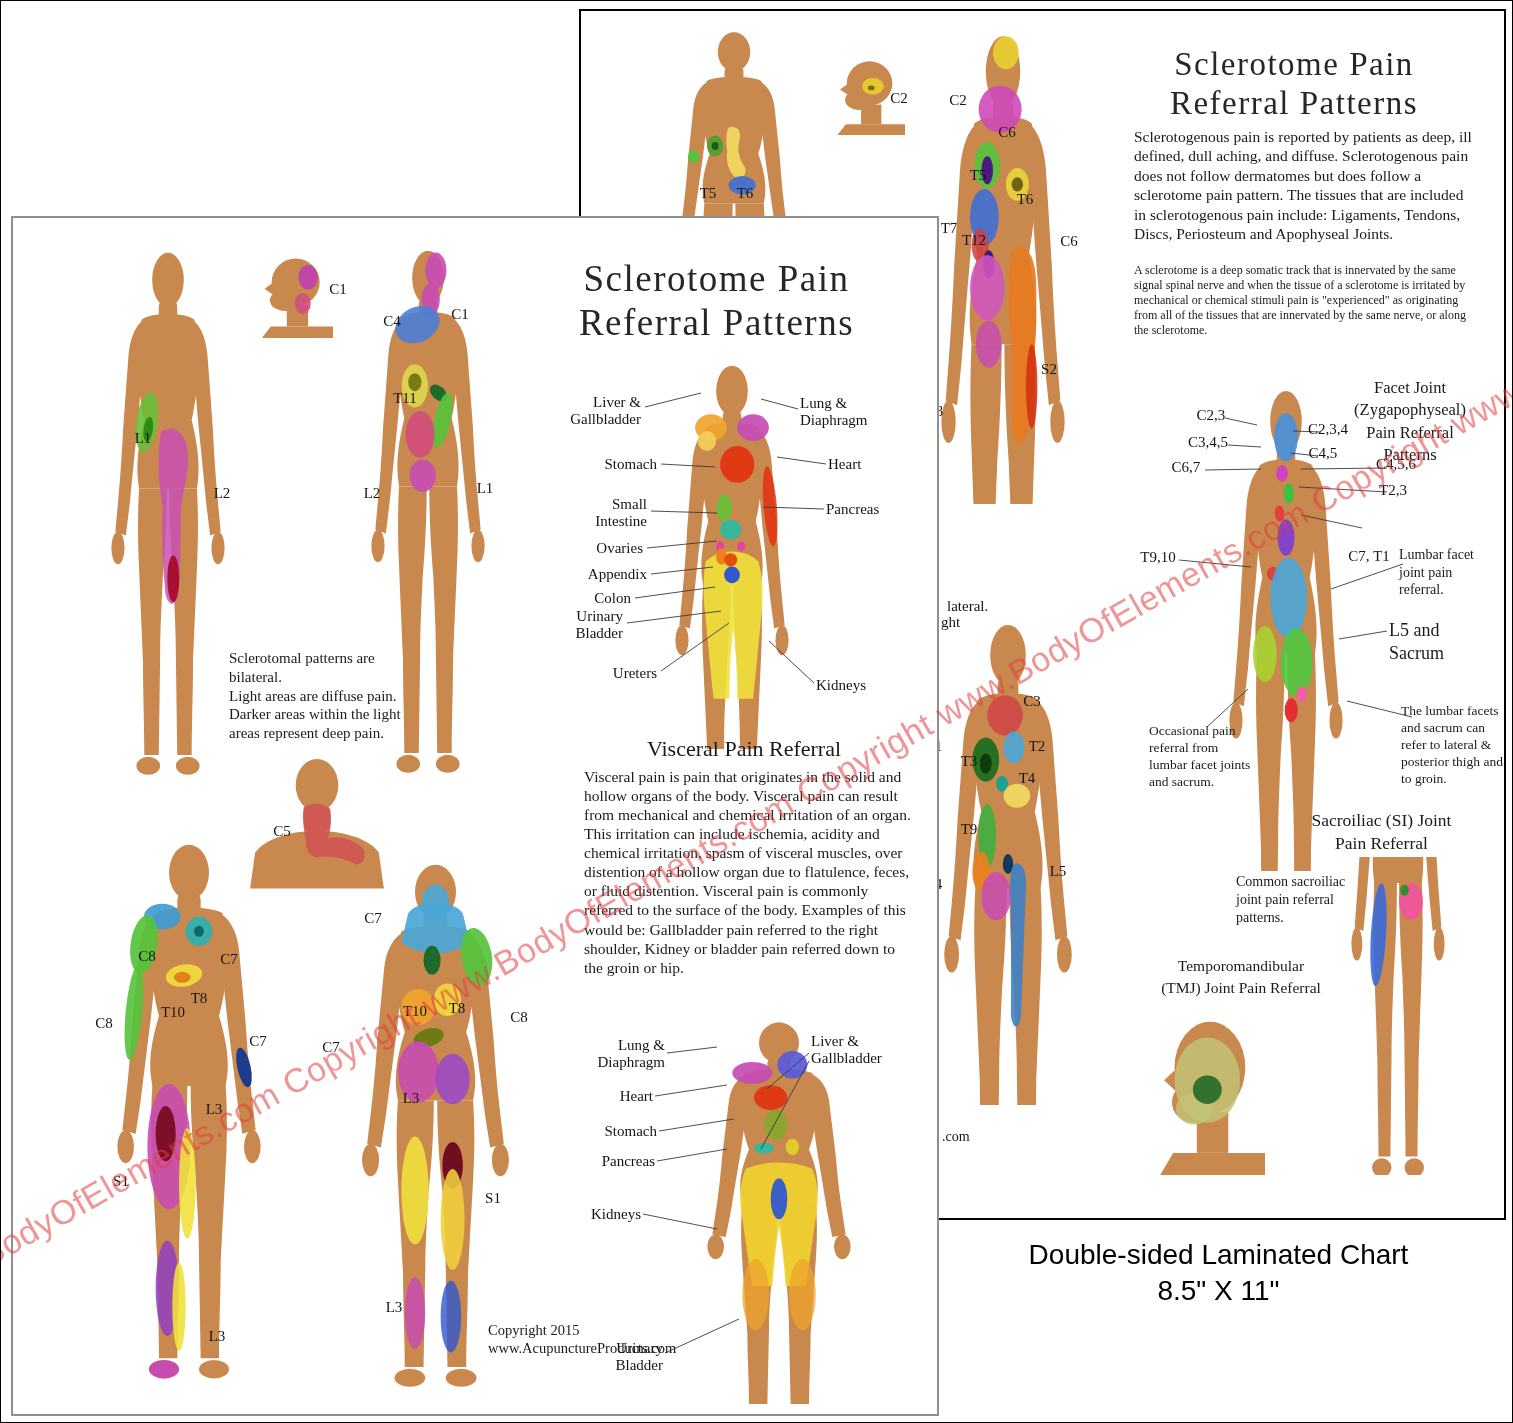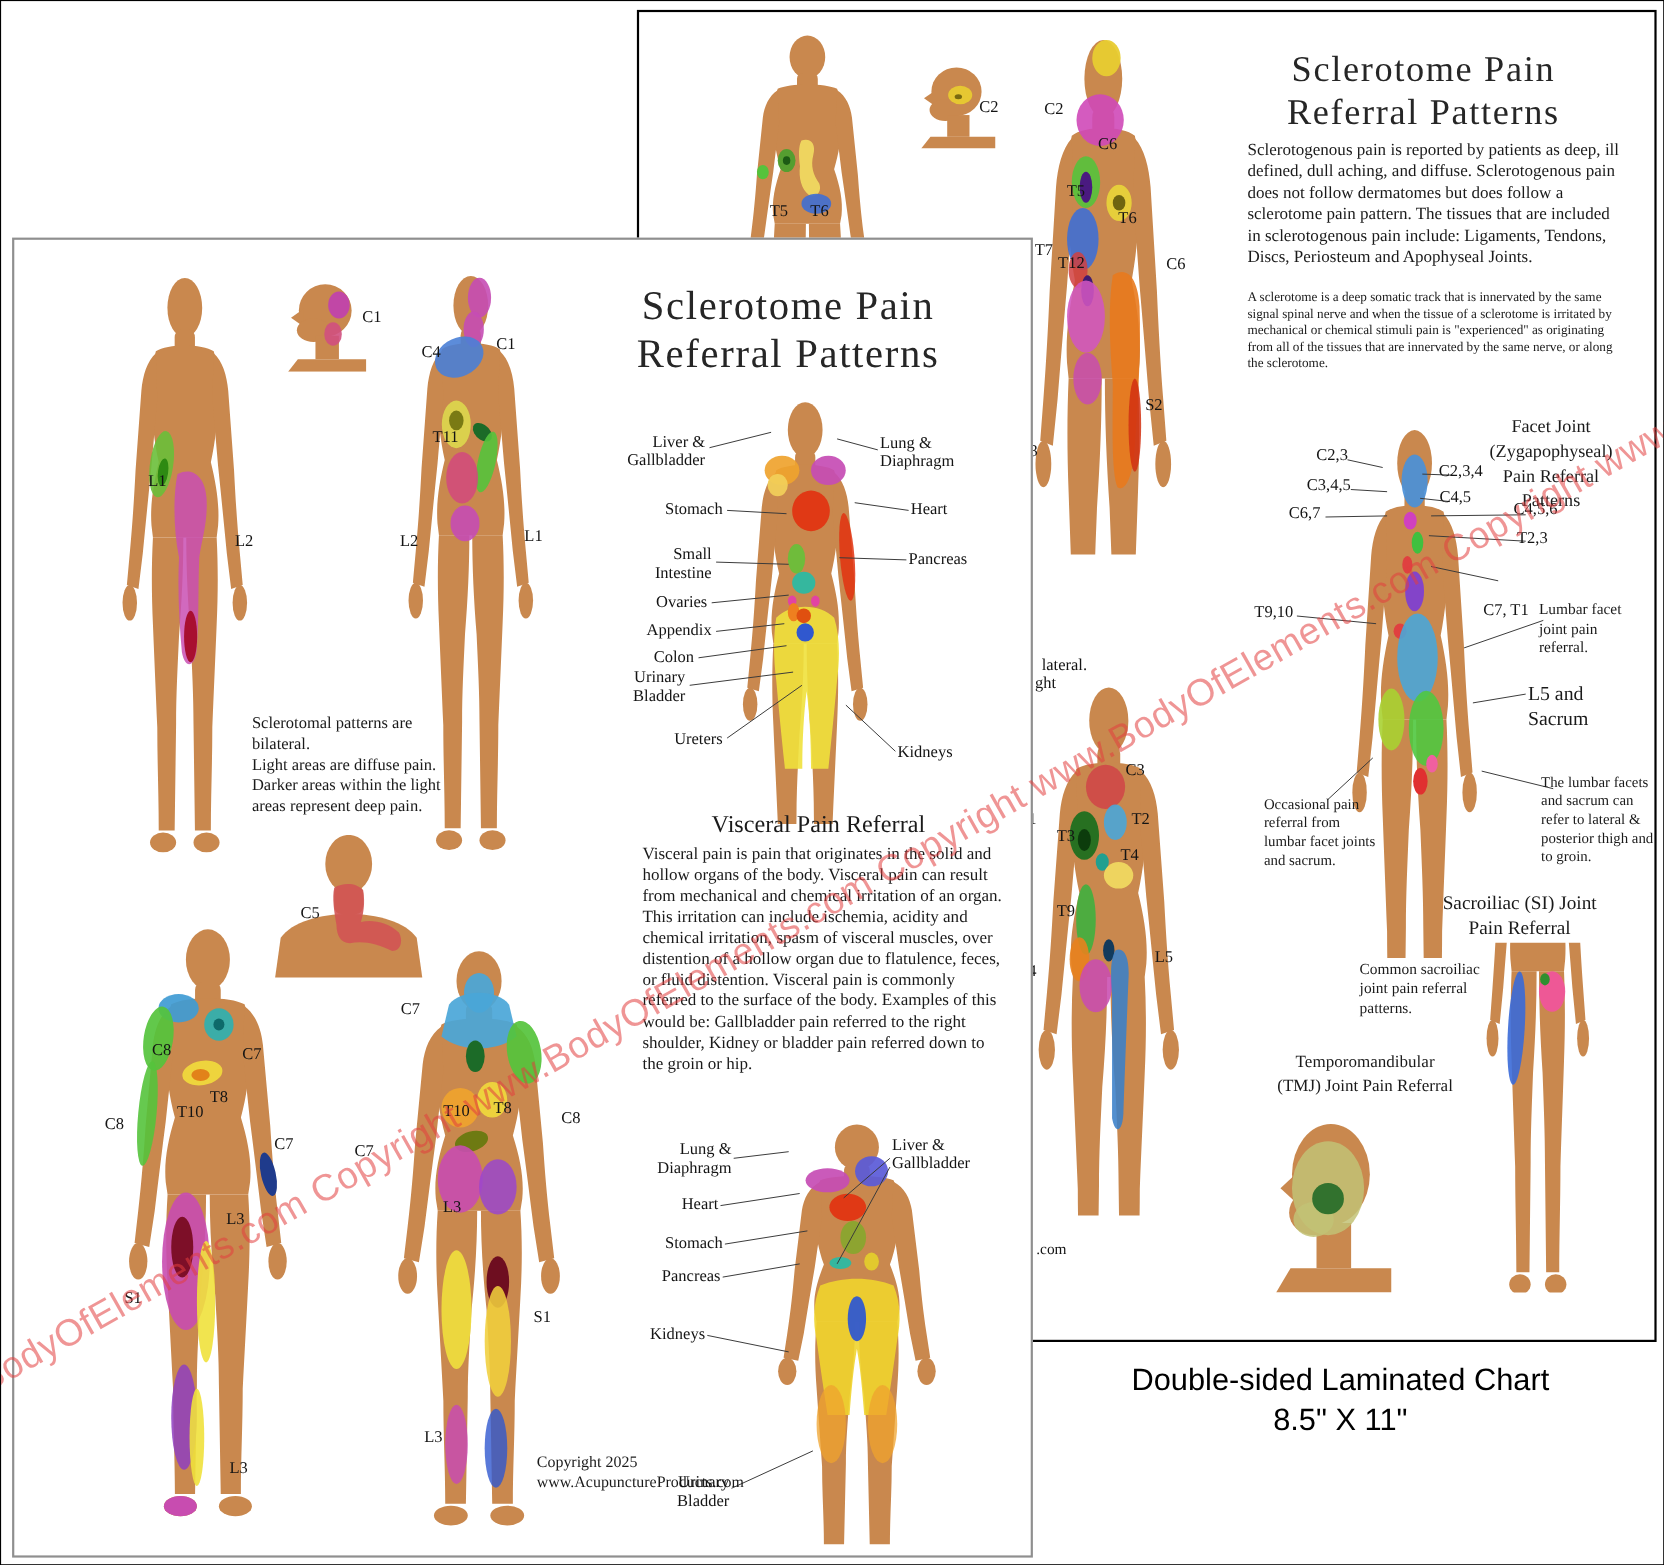--- a/index.html
+++ b/index.html
@@ -373,21 +373,21 @@
     <div class="txt title" id="front-title">
       <div>Sclerotome Pain</div>
       <div>Referral Patterns</div>
     </div>
     <div class="txt pre" id="bilateral-note">Sclerotomal patterns are bilateral.
 Light areas are diffuse pain.
 Darker areas within the light areas represent deep pain.</div>
     <div class="txt" id="visceral-heading">Visceral Pain Referral</div>
     <div class="txt" id="visceral-para">Visceral pain is pain that originates in the solid and hollow organs of the body. Visceral pain can result from mechanical and chemical irritation of an organ. This irritation can include ischemia, acidity and chemical irritation, spasm of visceral muscles, over distention of a hollow organ due to flatulence, feces, or fluid distention. Visceral pain is commonly referred to the surface of the body. Examples of this would be: Gallbladder pain referred to the right shoulder, Kidney or bladder pain referred down to the groin or hip.</div>
     <div class="txt" id="copyright">
-      <div>Copyright 2025</div>
+      <div>Copyright 2015</div>
       <div>www.AcupunctureProducts.com</div>
     </div>
 
     <div class="zlayer" id="labels-front">
         <span class="zl center" style="left: 337px; top: 288px;">C1</span>
         <span class="zl center" style="left: 391px; top: 320px;">C4</span>
         <span class="zl center" style="left: 459px; top: 313px;">C1</span>
         <span class="zl center" style="left: 404px; top: 397px;">T11</span>
         <span class="zl center" style="left: 142px; top: 437px;">L1</span>
         <span class="zl center" style="left: 221px; top: 492px;">L2</span>

